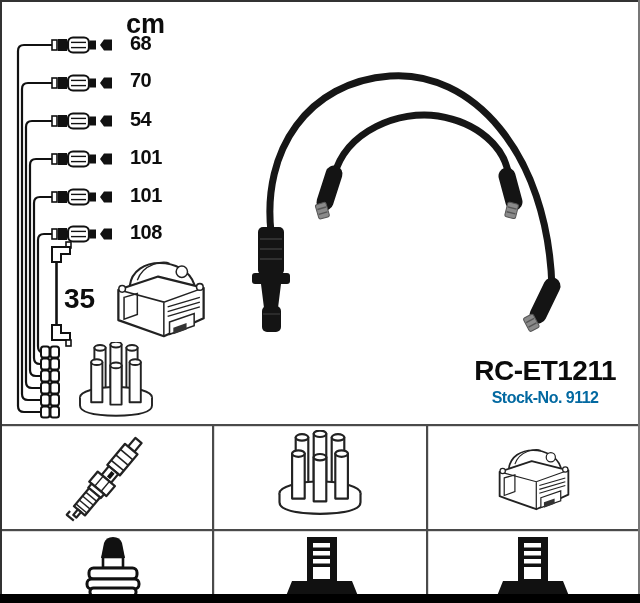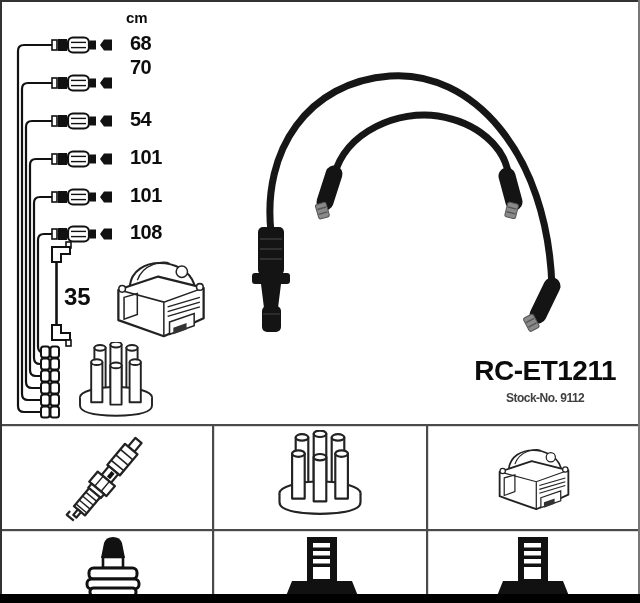--- a/index.html
+++ b/index.html
@@ -2,28 +2,28 @@
 <html><head>
 <meta charset="utf-8">
 <style>
   html,body { margin:0; padding:0; background:#fff; }
   #sheet {
     position:relative; width:640px; height:603px; background:#fff;
     font-family:"Liberation Sans", sans-serif; overflow:hidden;
   }
   #art { position:absolute; left:0; top:0; }
   .txt { position:absolute; font-weight:bold; color:#0d0d0d; white-space:nowrap; }
-  .unit   { left:126px; top:9px;  font-size:15px; }
+  .unit   { left:126px; top:9px;  font-size:27px; }
   .len    { left:130px; font-size:20px; letter-spacing:-0.5px; }
-  .len0 { top:32px; } .len1 { top:56px; } .len2 { top:108px; }
+  .len0 { top:32px; } .len1 { top:69px; } .len2 { top:108px; }
   .len3 { top:146px; } .len4 { top:184px; } .len5 { top:221px; }
-  .coilwire { left:64px; top:283px; font-size:24px; }
+  .coilwire { left:64px; top:283px; font-size:28px; }
   .partblock { position:absolute; right:24px; top:356px; text-align:center; }
   .partnum  { font-size:28px; font-weight:bold; color:#0b0b0b; line-height:30px; letter-spacing:-0.5px;}
-  .stocknum { font-size:12px; font-weight:bold; color:#404040; line-height:24px; letter-spacing:-0.5px;}
+  .stocknum { font-size:16px; font-weight:bold; color:#0369a1; line-height:24px; letter-spacing:-0.5px;}
 </style>
 </head>
 <body>
 
 <div id="sheet">
 
   <svg id="art" width="640" height="603" viewBox="0 0 640 603">
     <defs>
 
       <g id="cable-end">

